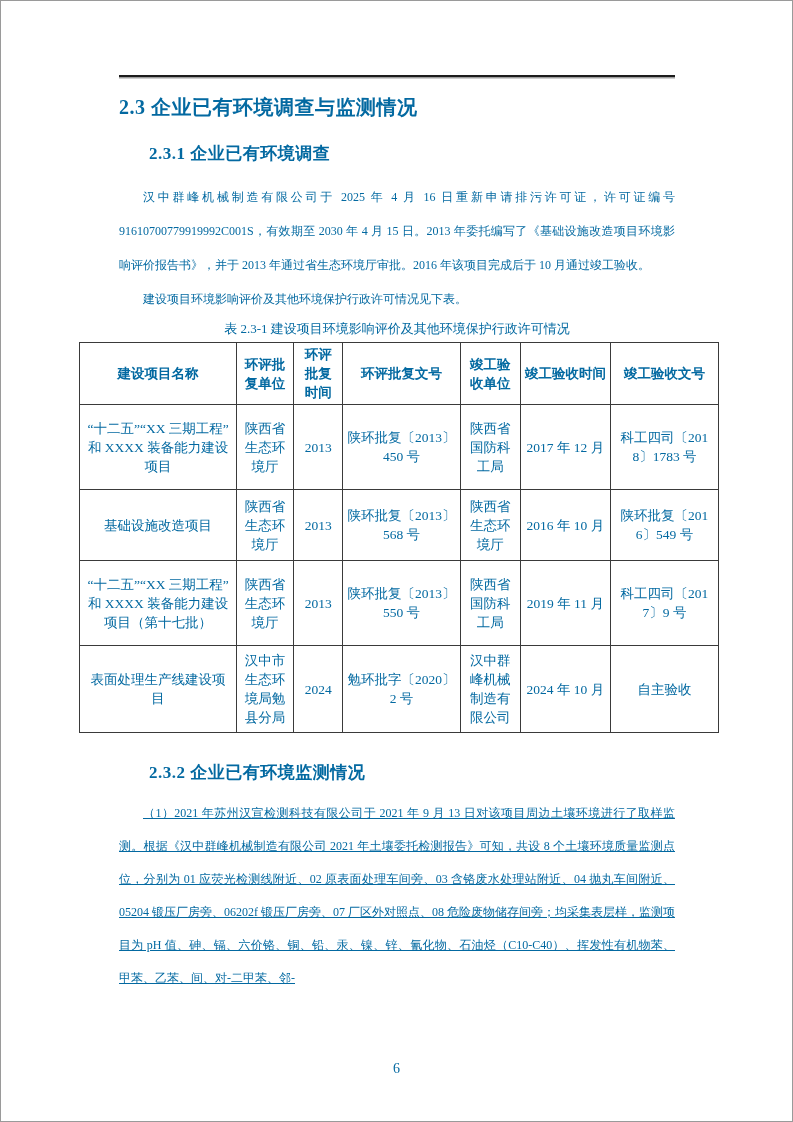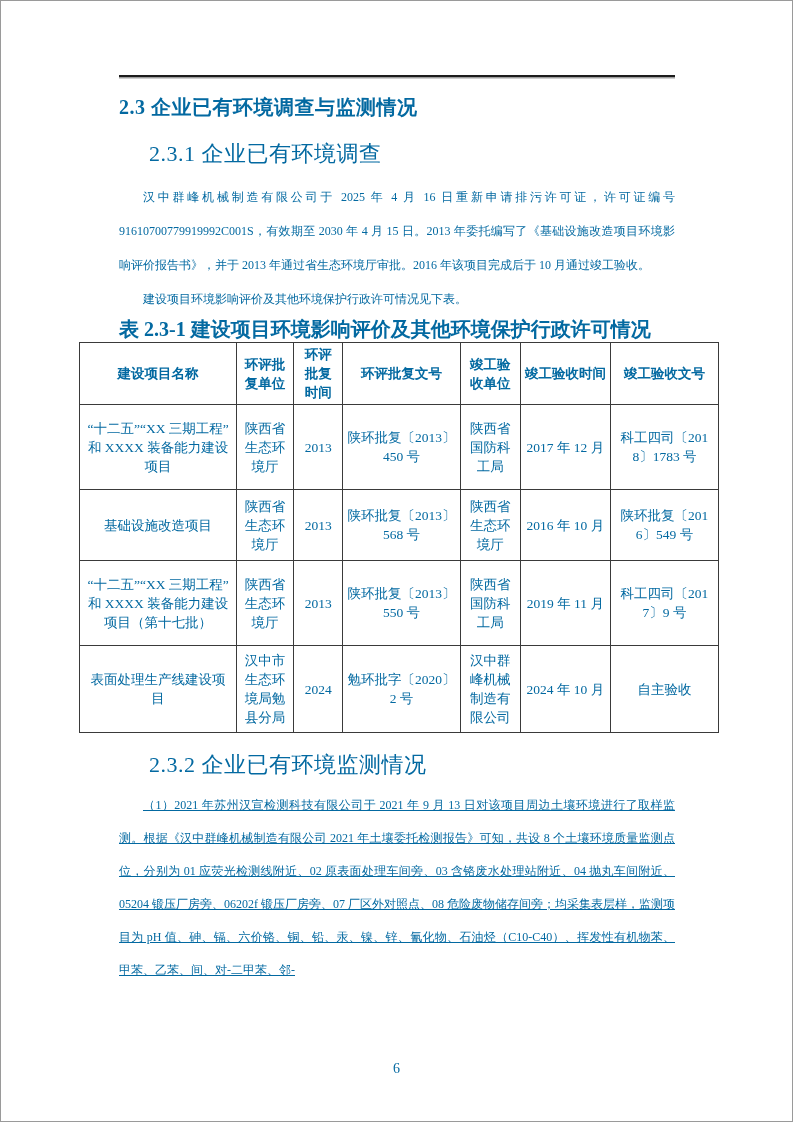--- a/index.html
+++ b/index.html
@@ -21,35 +21,36 @@
     box-shadow:0 1.5px 0 rgba(40,40,40,.45);
   }
   .h1{
     margin:17px 0 0 0;
     font-size:20px;line-height:26px;
     font-weight:bold;
     letter-spacing:.5px;
   }
   .h2{
     margin:22px 0 0 30px;
-    font-size:22px;line-height:24px;
-    font-weight:normal;
+    font-size:17px;line-height:24px;
+    font-weight:bold;
     letter-spacing:.5px;
   }
   .body-p{
     margin:14px 0 0 0;
     font-size:12px;line-height:34px;
     text-align:justify;
     text-indent:2em;
   }
   .body-p.follow{margin-top:0;}
   .tbl-caption{
     margin:2px 0 0 0;
-    font-size:20px;line-height:22px;
-    font-weight:bold;
+    font-size:13px;line-height:22px;
+    font-weight:normal;
+    text-align:center;
   }
   .tbl-wrap{margin:2px 0 0 -40px;width:640px;}
   table.eia{
     width:640px;
     border-collapse:collapse;
     table-layout:fixed;
     font-size:13.5px;line-height:19px;
   }
   table.eia th,table.eia td{
     border:1px solid #3a3a3a;
@@ -58,21 +59,21 @@
     padding:2px 4px;
     word-break:break-all;
     font-weight:normal;
   }
   table.eia thead th{font-weight:bold;}
   tr.r-head{height:50px;}
   tr.r1{height:85px;}
   tr.r2{height:71px;}
   tr.r3{height:85px;}
   tr.r4{height:87px;}
-  .h2.second{margin-top:20px;}
+  .h2.second{margin-top:28px;}
   .page-number{
     position:absolute;
     left:0;right:0;bottom:44px;
     text-align:center;
     font-size:14px;
   }
 </style>
 </head>
 <body>
 

